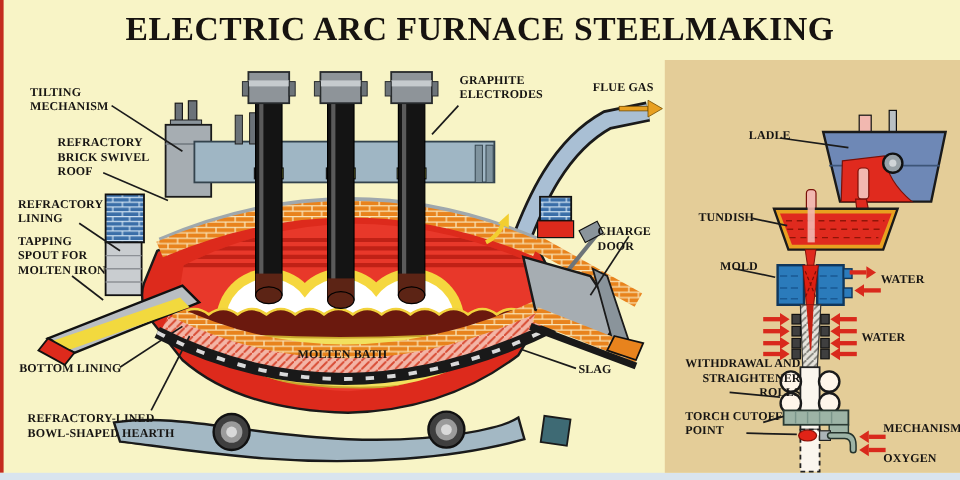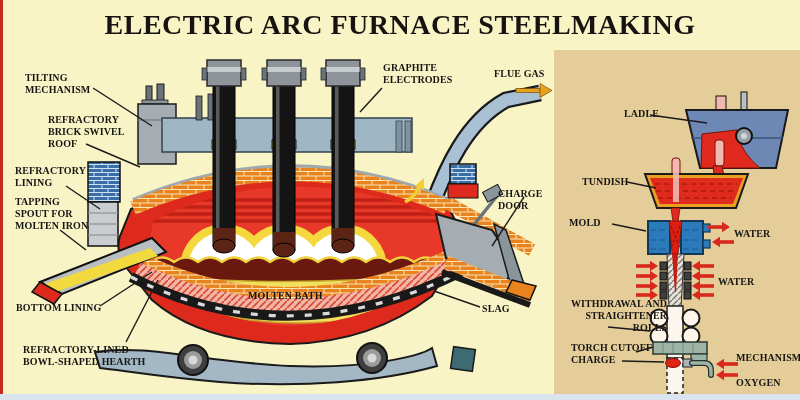--- a/index.html
+++ b/index.html
@@ -351,24 +351,24 @@
 <div class="lbl" style="left:383px;top:62px;">GRAPHITE
 ELECTRODES</div>
 <div class="lbl" style="left:494px;top:68px;">FLUE GAS</div>
 <div class="lbl ra" style="left:498px;top:176px;width:50px;">CHARGE
 DOOR</div>
 <div class="lbl" style="left:248px;top:290px;">MOLTEN BATH</div>
 <div class="lbl" style="left:482px;top:303px;">SLAG</div>
 
 <div class="lbl" style="left:624px;top:108px;">LADLE</div>
 <div class="lbl" style="left:582px;top:176px;">TUNDISH</div>
-<div class="lbl" style="left:569px;top:217px;">MOLD</div>
+<div class="lbl" style="left:600px;top:217px;">MOLD</div>
 <div class="lbl" style="left:734px;top:228px;">WATER</div>
 <div class="lbl" style="left:718px;top:276px;">WATER</div>
 <div class="lbl" style="left:571px;top:298px;text-align:right;">WITHDRAWAL AND
 STRAIGHTENER
 ROLLS</div>
 <div class="lbl" style="left:571px;top:342px;">TORCH CUTOFF
-CHARGE</div>
+POINT</div>
 <div class="lbl" style="left:736px;top:352px;">MECHANISM</div>
 <div class="lbl" style="left:736px;top:377px;">OXYGEN</div>
 
 </div>
 
 </body></html>

